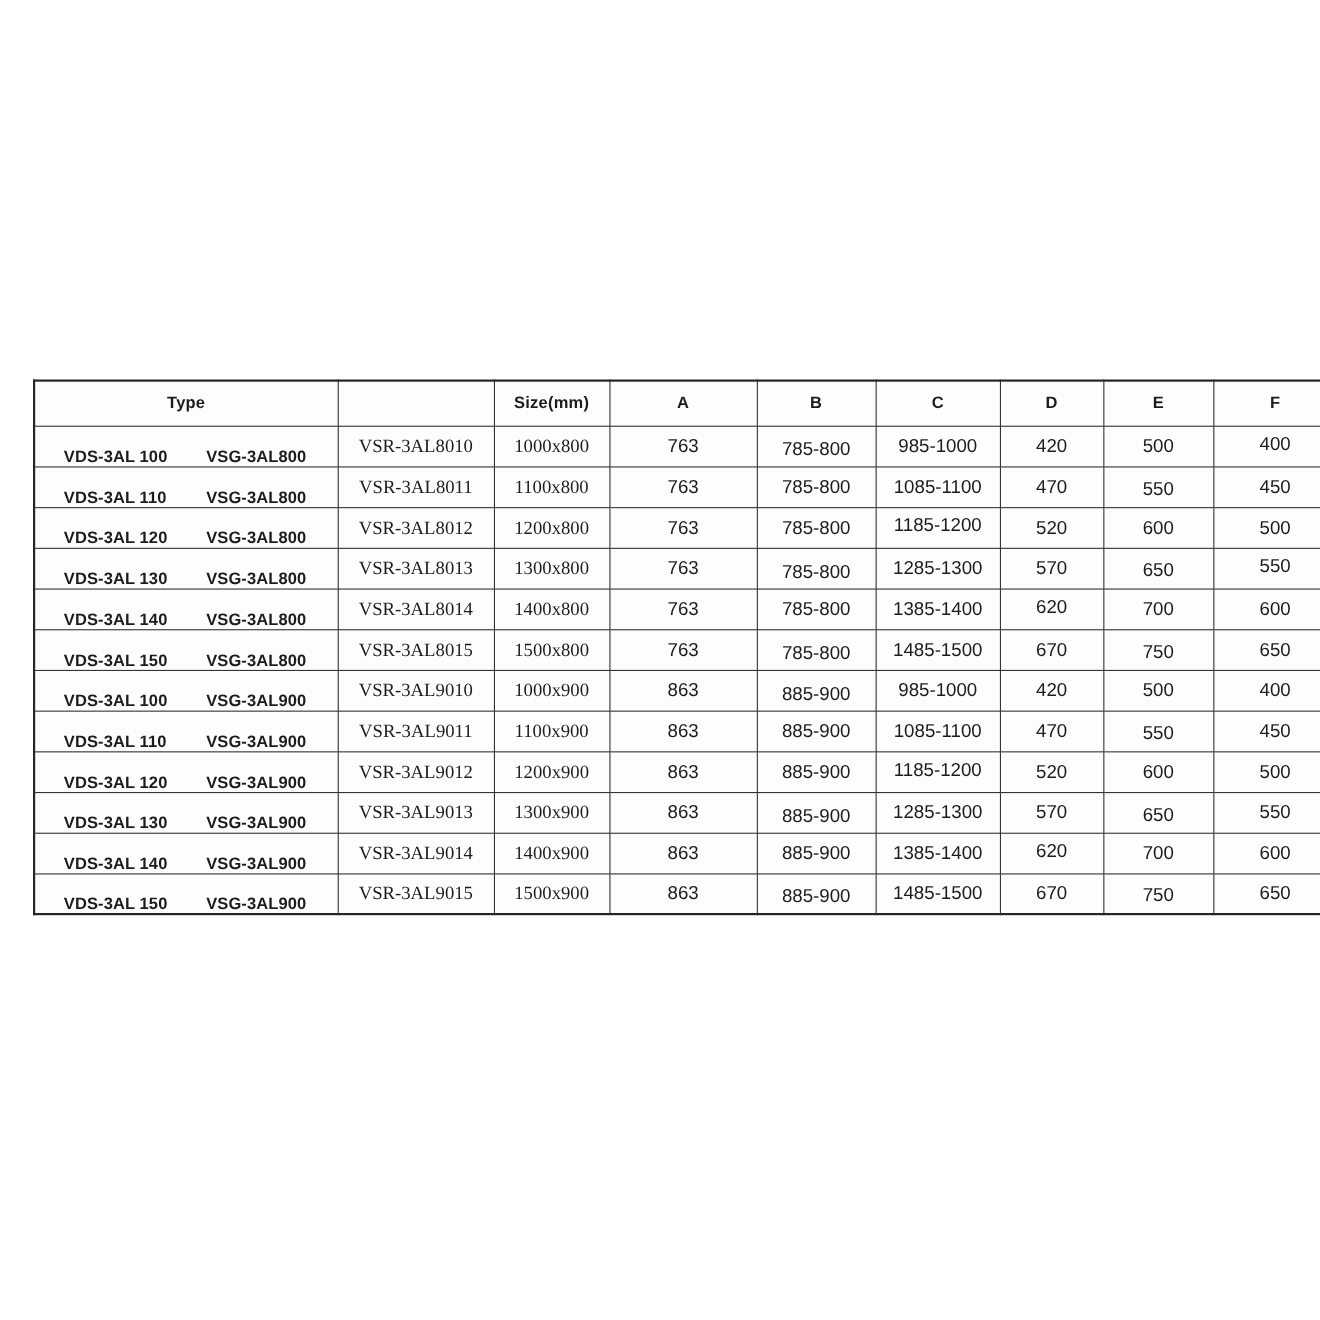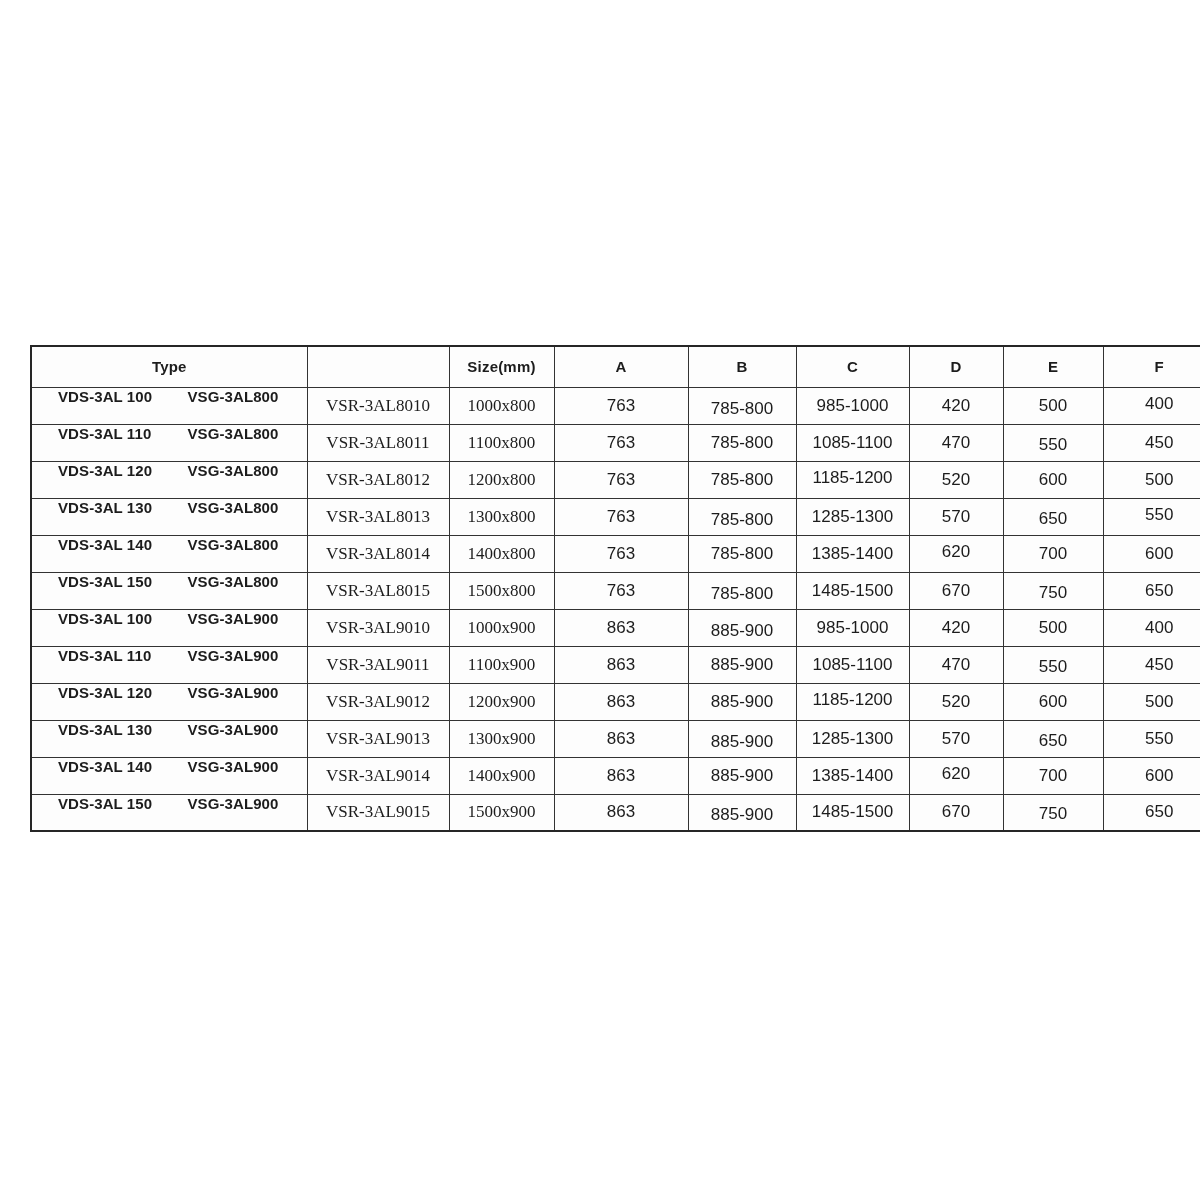--- a/index.html
+++ b/index.html
@@ -49,21 +49,21 @@
     letter-spacing: 0.2px;
   }
   .spec-table tbody td {
     height: 37px;
     font-size: 17px;
     font-weight: normal;
   }
   .type-wrap {
     display: flex;
     justify-content: space-between;
-    align-items: flex-start;
+    align-items: flex-end;
     height: 100%;
     padding: 0 28px 0 26px;
   }
   .type-wrap .code {
     font-size: 15px;
     font-weight: bold;
     letter-spacing: 0.1px;
   }
   .vsr-cell, .size-cell { font-size: 17px; font-family: Liberation Serif, serif; }
   

